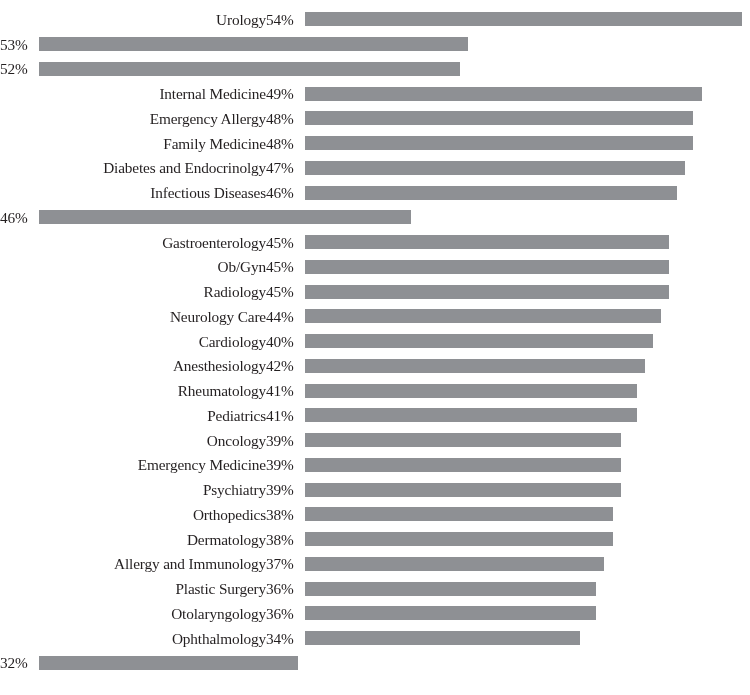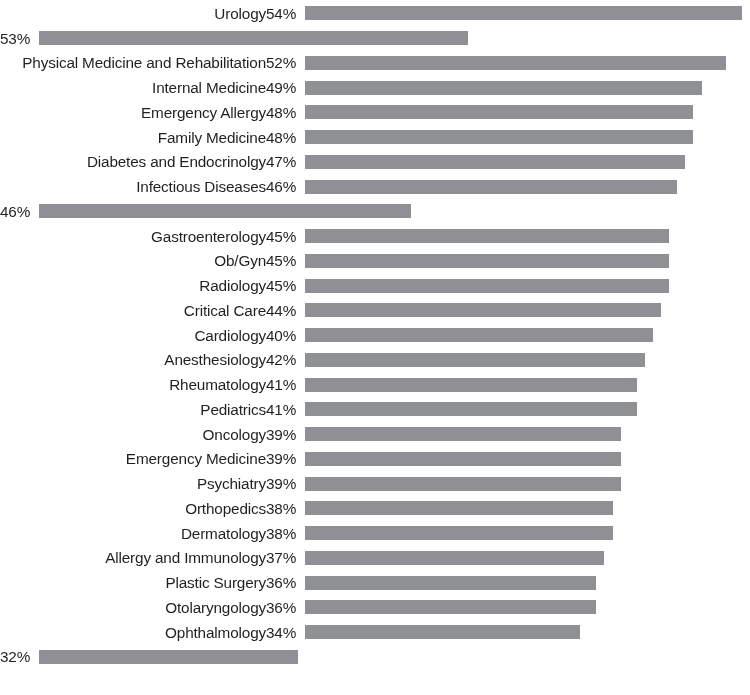--- a/index.html
+++ b/index.html
@@ -15,21 +15,22 @@
     font-family: "Liberation Sans", "DejaVu Sans", sans-serif;
     color: #231f20;
     -webkit-font-smoothing: antialiased;
   }
 
   #chart {
     position: relative;
     width: 594px;
     height: 695px;
     box-sizing: border-box;
-    padding-top: 1px;
+    padding-top: 7px;
+    font-family: Liberation Serif, serif;
   }
 
   .row {
     display: flex;
     align-items: center;
     height: 24.75px;
     width: 100%;
   }
 
   .cat-label {
@@ -84,21 +85,20 @@
         <div class="bar" style="width: 437px; background: rgb(142, 144, 148);"></div>
       </div>
     </div>
     <div class="row">
       <div class="val-label">53%</div>
       <div class="bar-cell">
         <div class="bar" style="width: 428.907px; background: rgb(142, 144, 148);"></div>
       </div>
     </div>
     <div class="row">
-      <div class="cat-label">Physical Medicine and Rehabilitation</div>
       <div class="val-label">52%</div>
       <div class="bar-cell">
         <div class="bar" style="width: 420.815px; background: rgb(142, 144, 148);"></div>
       </div>
     </div>
     <div class="row">
       <div class="cat-label">Internal Medicine</div>
       <div class="val-label">49%</div>
       <div class="bar-cell">
         <div class="bar" style="width: 396.537px; background: rgb(142, 144, 148);"></div>
@@ -153,21 +153,21 @@
       </div>
     </div>
     <div class="row">
       <div class="cat-label">Radiology</div>
       <div class="val-label">45%</div>
       <div class="bar-cell">
         <div class="bar" style="width: 364.167px; background: rgb(142, 144, 148);"></div>
       </div>
     </div>
     <div class="row">
-      <div class="cat-label">Critical Care</div>
+      <div class="cat-label">Neurology Care</div>
       <div class="val-label">44%</div>
       <div class="bar-cell">
         <div class="bar" style="width: 356.074px; background: rgb(142, 144, 148);"></div>
       </div>
     </div>
     <div class="row">
       <div class="cat-label">Cardiology</div>
       <div class="val-label">40%</div>
       <div class="bar-cell">
         <div class="bar" style="width: 347.981px; background: rgb(142, 144, 148);"></div>

